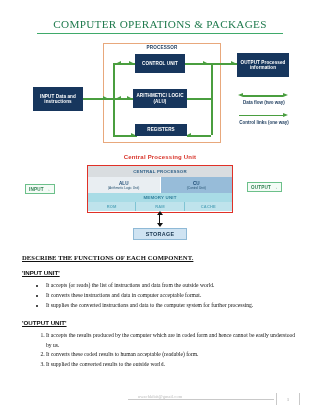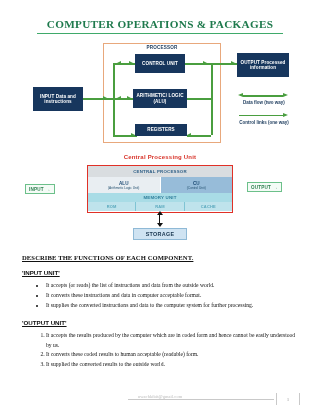--- a/index.html
+++ b/index.html
@@ -8,21 +8,21 @@
     background:#ffffff;
     font-family:"Liberation Serif", serif;
     color:#111;
   }
   .page{position:relative;width:320px;height:414px;box-sizing:border-box;}
 
   
   .title-wrap{padding-top:14px;text-align:center;}
   .doc-title{
     font-family:"Liberation Serif", serif;
-    font-size:11.2px;font-weight:bold;letter-spacing:.3px;
+    font-size:11.2px;font-weight:normal;letter-spacing:.3px;
     color:#1f7a4d;display:inline-block;padding:0 4px 2px 4px;
   }
   .title-rule{
     width:246px;height:1.4px;background:#3faa6a;margin:1px auto 0 auto;
   }
 
   
   .fig1{position:relative;width:270px;height:110px;margin:6px auto 0 auto;}
   .proc-frame{
     position:absolute;left:78px;top:3px;width:118px;height:100px;

